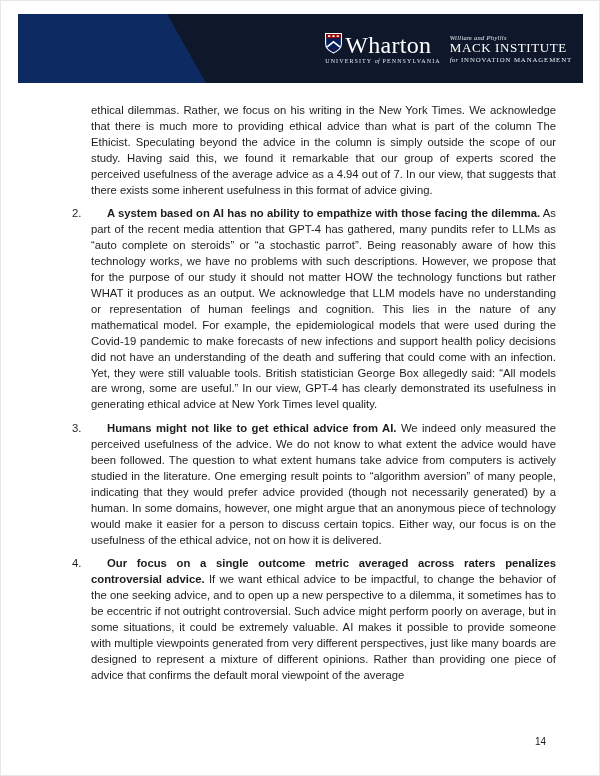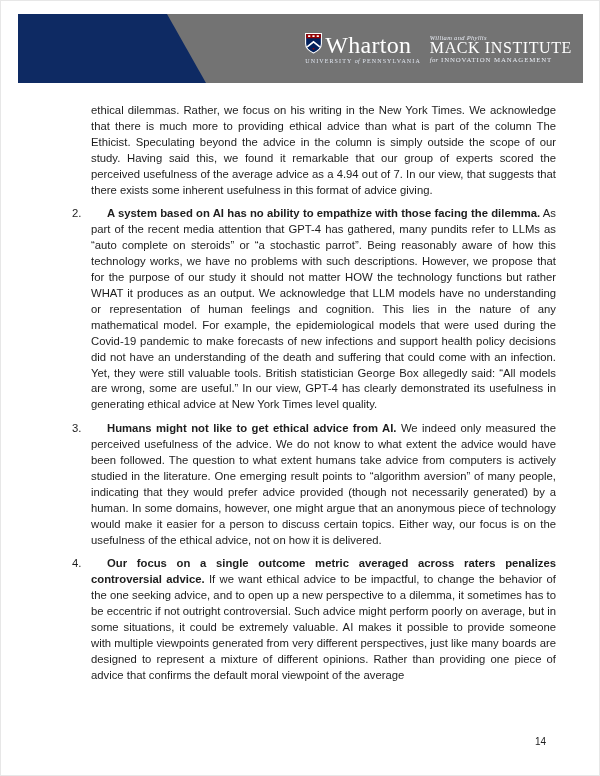--- a/index.html
+++ b/index.html
@@ -9,21 +9,21 @@
     border: 1px solid #e7e7e7;
     background: #ffffff;
     font-family: "Liberation Sans", sans-serif;
     overflow: hidden;
   }
 
   
   .banner {
     position: absolute;
     left: 17px; right: 16px; top: 13px; height: 69px;
-    background: #737373;
+    background: #0f172a;
     overflow: hidden;
   }
   .banner-accent {
     position: absolute; left: 0; top: 0; bottom: 0; width: 210px;
     background: #0e2a63;
     clip-path: polygon(0 0, 149px 0, 188px 100%, 0 100%);
   }
   .logo {
     position: absolute; right: 11px; top: 50%;
     transform: translateY(-52%);
@@ -37,21 +37,21 @@
   .wharton-word {
     font-size: 24px; line-height: 22px; letter-spacing: 0.3px; font-weight: 400;
   }
   .univ-line {
     font-size: 6px; letter-spacing: 1.1px; margin-top: 2px;
     white-space: nowrap; color: #dfe4ee;
   }
   .univ-line .of { font-style: italic; text-transform: lowercase; letter-spacing: 0.3px; }
   .mack-block { display: flex; flex-direction: column; padding-top: 1px; }
   .mack-pre { font-size: 6.5px; font-style: italic; letter-spacing: 0.3px; color: #e8ecf4; }
-  .mack-name { font-size: 16px; line-height: 14px; letter-spacing: 0.6px; white-space: nowrap; }
+  .mack-name { font-size: 13px; line-height: 14px; letter-spacing: 0.6px; white-space: nowrap; }
   .mack-sub { font-size: 6.8px; letter-spacing: 0.9px; margin-top: 1px; white-space: nowrap; color: #e8ecf4; }
   .mack-sub .for { font-style: italic; text-transform: lowercase; letter-spacing: 0.2px; }
 
   
   .content {
     position: absolute;
     left: 90px; right: 43px; top: 102px;
     font-size: 11.3px; line-height: 15.9px;
     color: #1d1d1d;
     text-align: justify;

